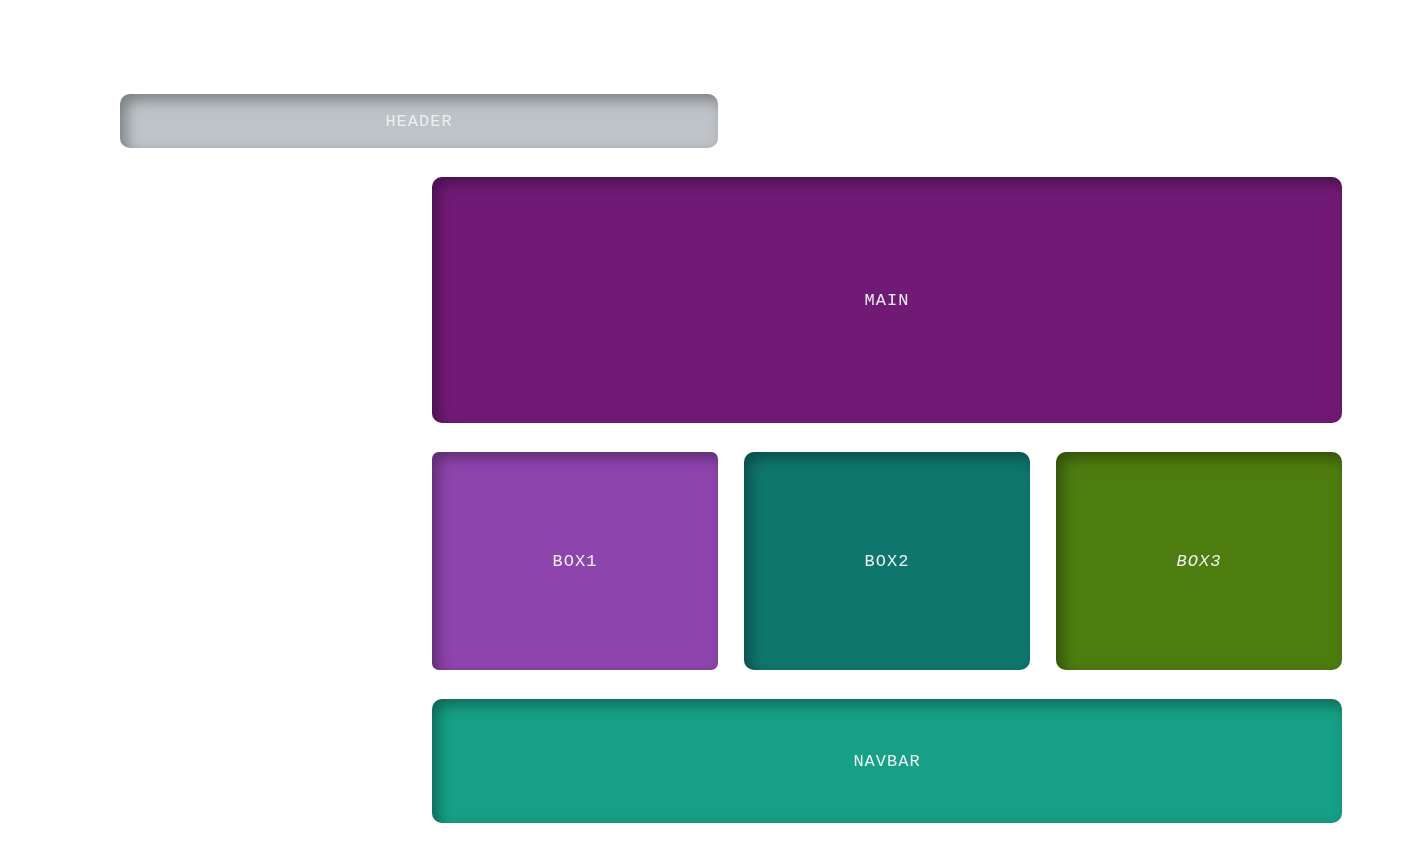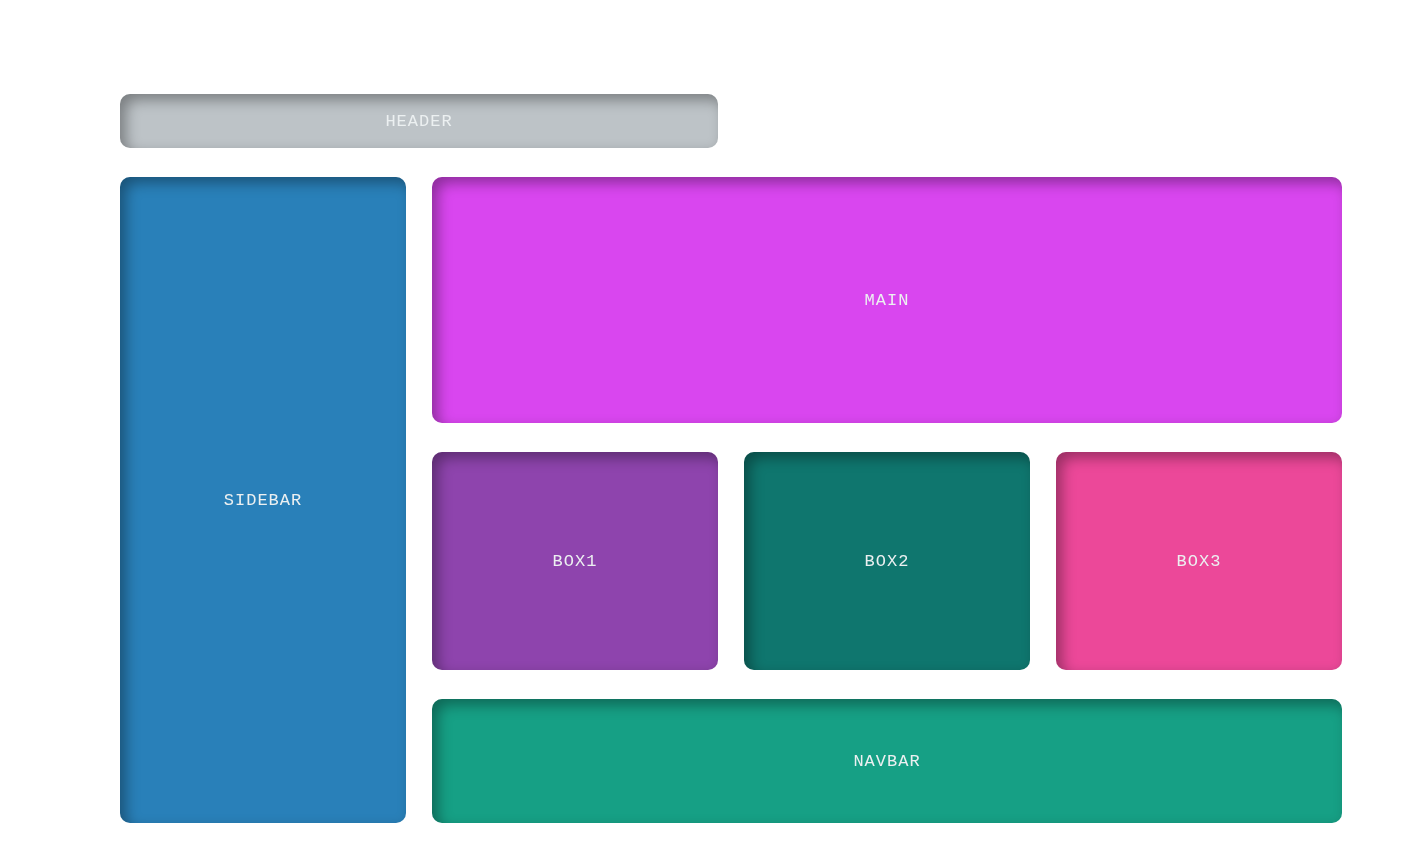--- a/index.html
+++ b/index.html
@@ -31,30 +31,29 @@
       justify-content: center;
       color: #ecf0f1;
       font-size: 17px;
       letter-spacing: 1px;
       border-radius: 10px;
       box-shadow: inset 6px 6px 14px rgba(0,0,0,0.35);
     }
     .header  { grid-area: header;  background: #bdc3c7; }
     .navbar  { grid-area: navbar;  background: #16a085; }
     .sidebar { grid-area: sidebar; background: #2980b9; }
-    .main    { grid-area: main;    background: #d946ef; }
-    .box1    { grid-area: box1;    background: #8e44ad; }
+    .main    { grid-area: main;    background: #701a75; }
+    .box1    { grid-area: box1;    background: #8e44ad; border-radius: 7px; }
     .box2    { grid-area: box2;    background: #0f766e; }
-    .box3    { grid-area: box3;    background: #ec4899; }
+    .box3    { grid-area: box3;    background: #4d7c0f; font-style: italic; }
     .footer  { grid-area: footer;  background: #16a085; }
   </style>
 </head>
 <body>
 
 <div class="grid">
   <div class="panel header">HEADER</div>
-  <div class="panel sidebar">SIDEBAR</div>
   <div class="panel main">MAIN</div>
   <div class="panel box1">BOX1</div>
   <div class="panel box2">BOX2</div>
   <div class="panel box3">BOX3</div>
   <div class="panel footer">NAVBAR</div>
 </div>
 
 </body></html>

